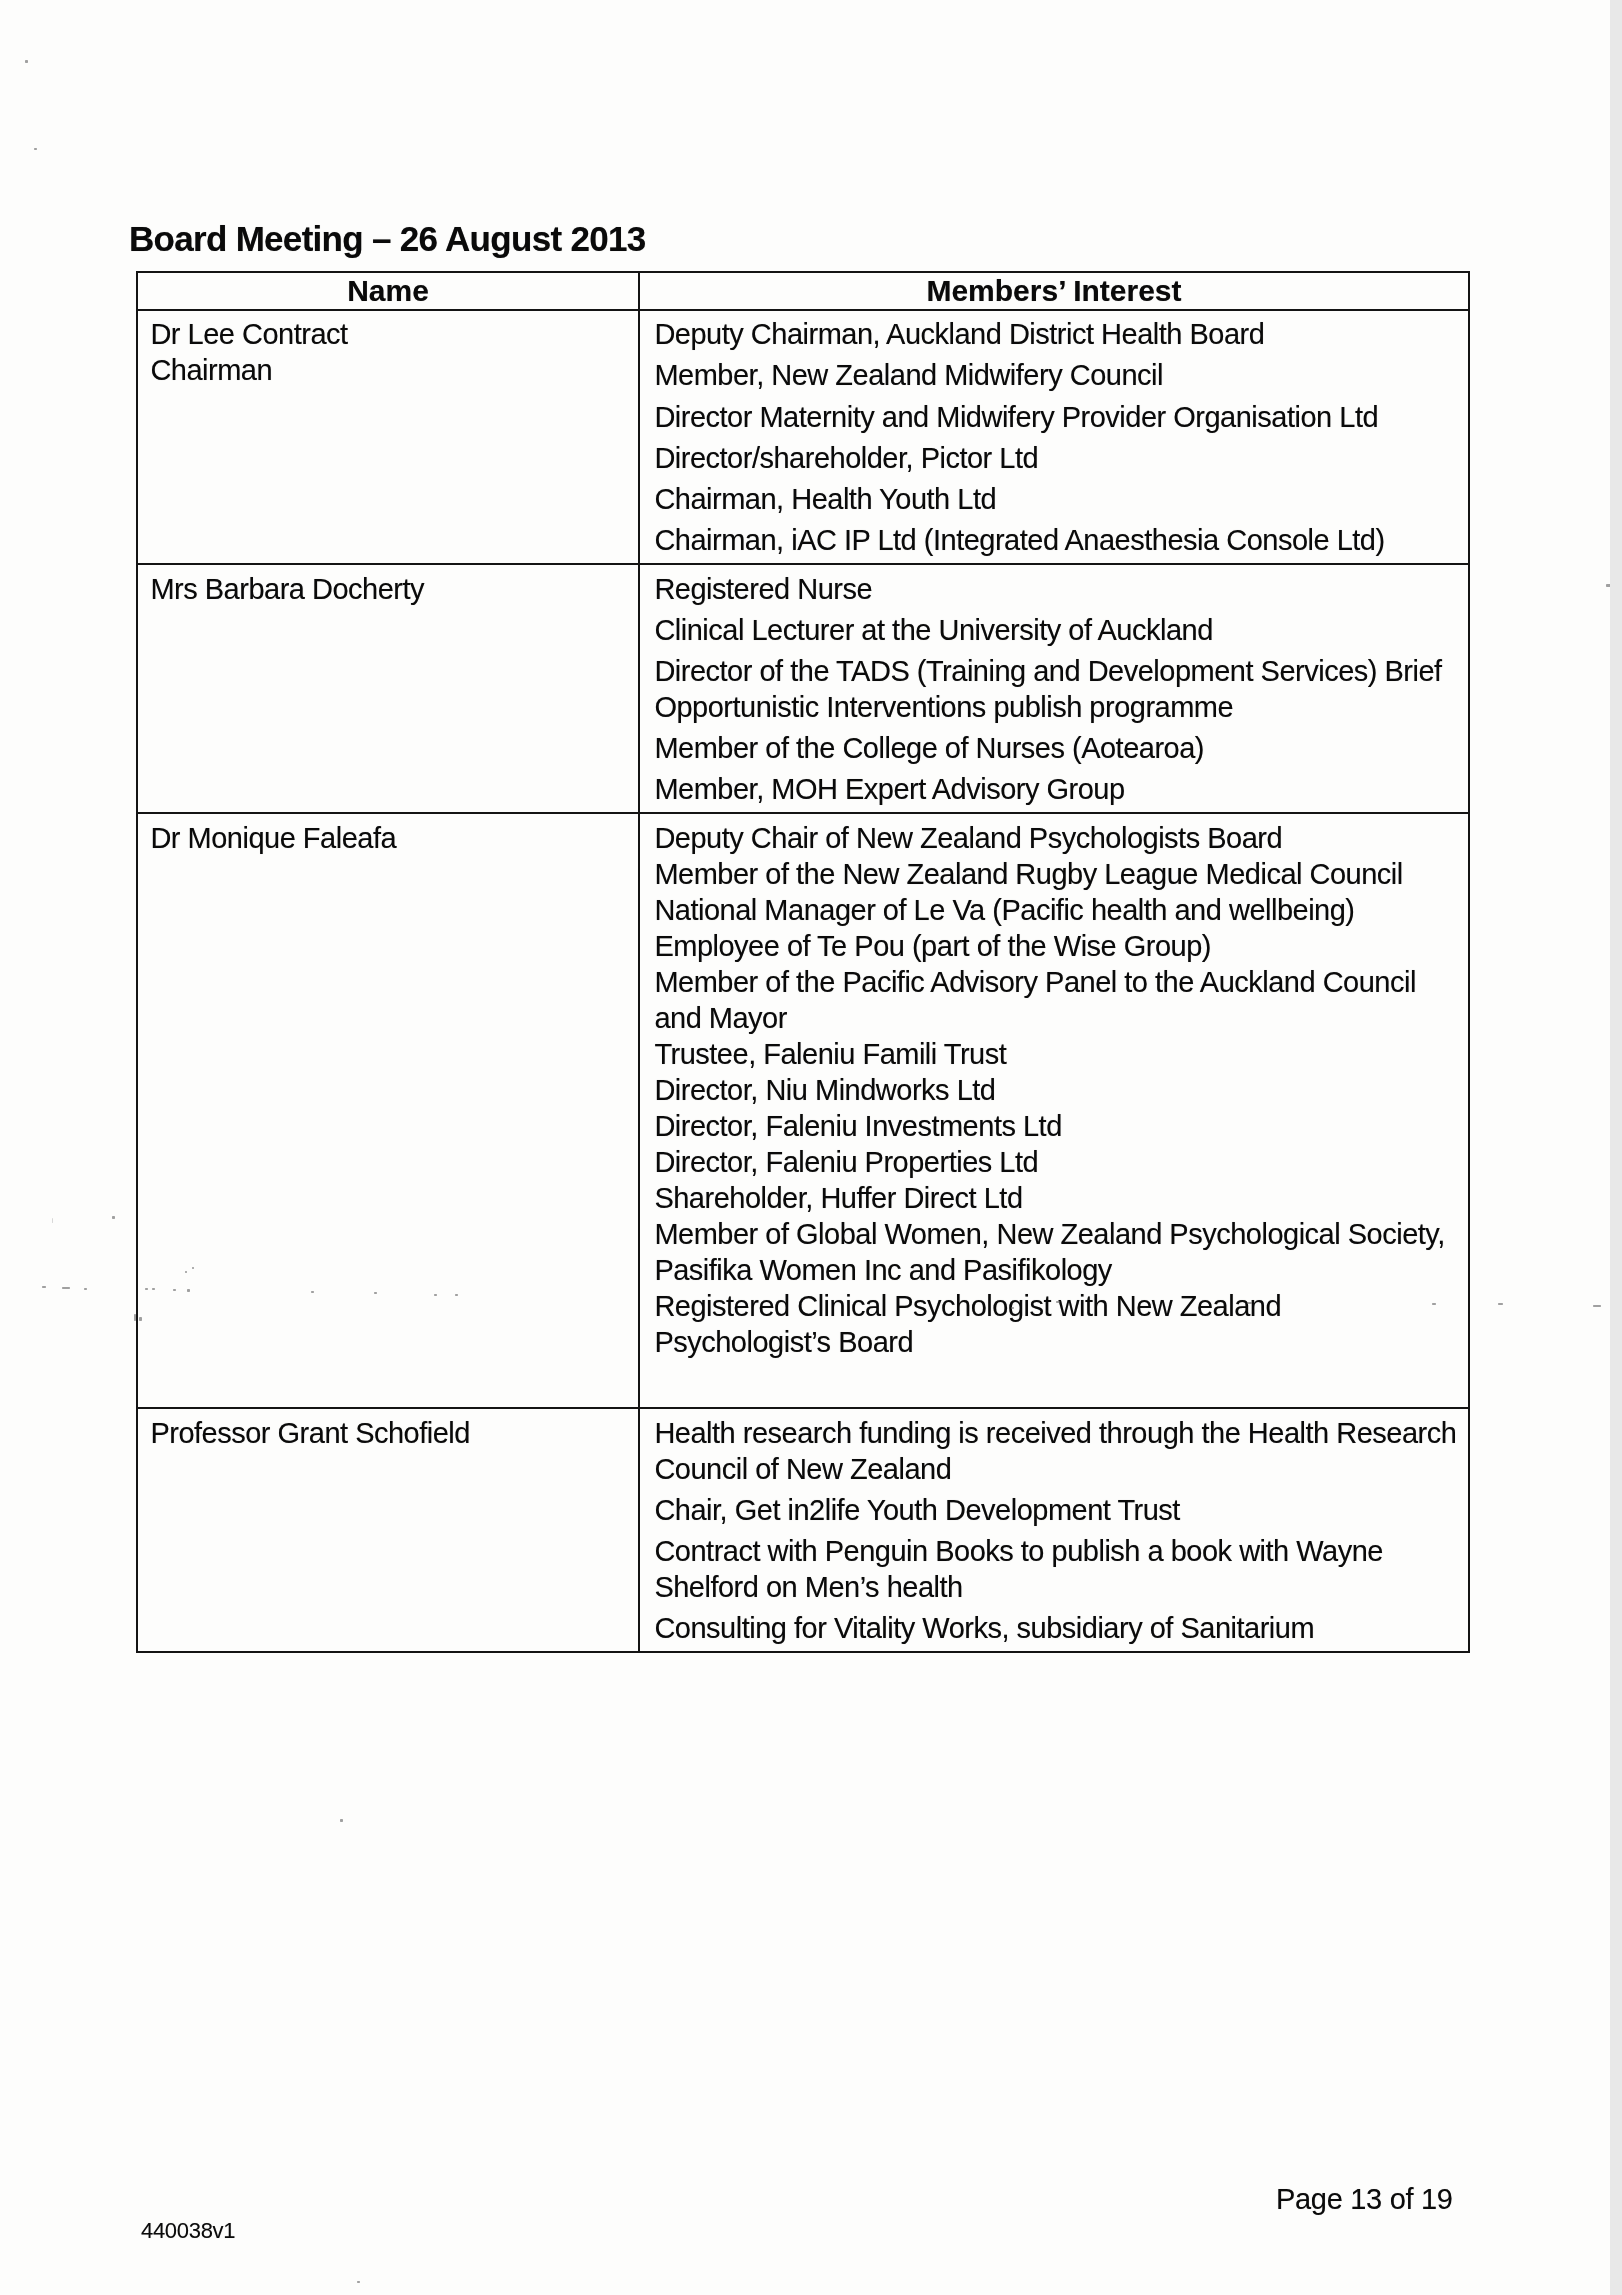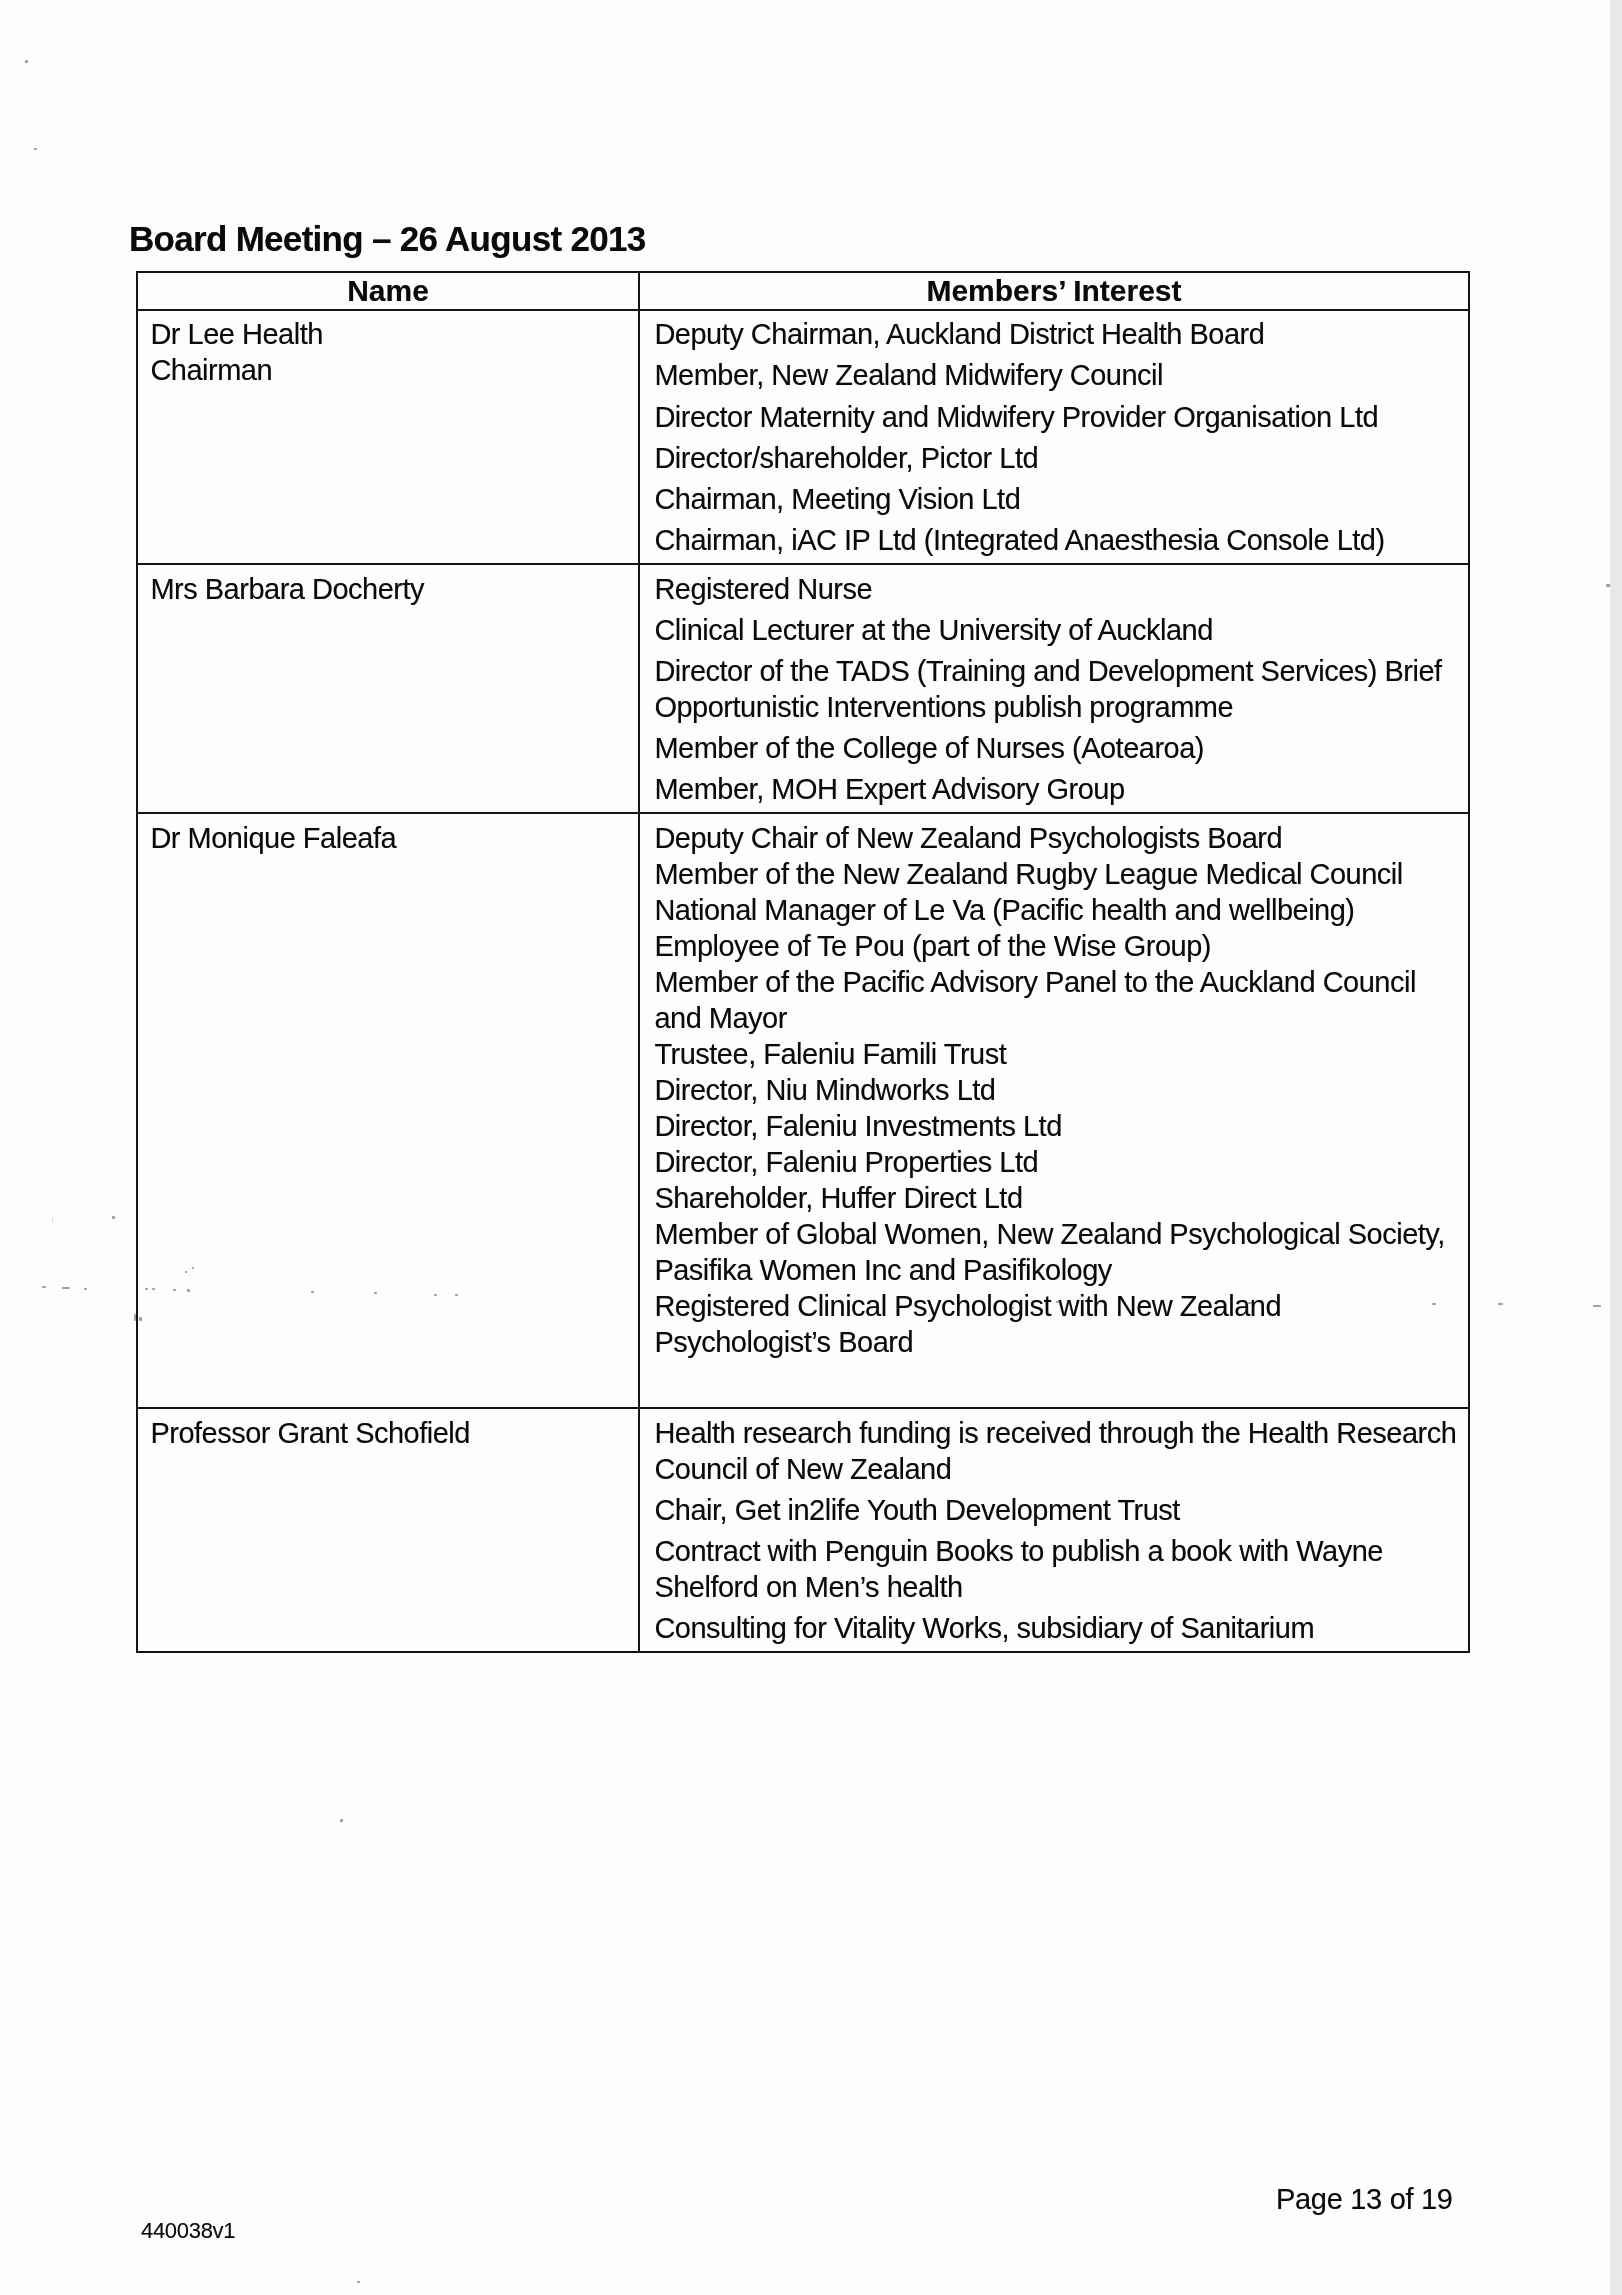--- a/index.html
+++ b/index.html
@@ -78,29 +78,29 @@
       </colgroup>
     <thead>
       <tr>
         <th>Name</th>
         <th>Members’ Interest</th>
       </tr>
     </thead>
     <tbody id="rows-body">
         <tr style="height: 245px;">
           <td class="name-cell">
-            <div>Dr Lee Health</div>
+            <div>Dr Lee Contract</div>
             <div>Chairman</div>
           </td>
           <td class="interest-cell">
             <div class="interest-item">Deputy Chairman, Auckland District Health Board</div>
             <div class="interest-item">Member, New Zealand Midwifery Council</div>
             <div class="interest-item">Director Maternity and Midwifery Provider Organisation Ltd</div>
             <div class="interest-item">Director/shareholder, Pictor Ltd</div>
-            <div class="interest-item">Chairman, Meeting Vision Ltd</div>
+            <div class="interest-item">Chairman, Health Youth Ltd</div>
             <div class="interest-item">Chairman, iAC IP Ltd (Integrated Anaesthesia Console Ltd)</div>
           </td>
         </tr>
         <tr style="height: 242px;">
           <td class="name-cell">
             <div>Mrs Barbara Docherty</div>
           </td>
           <td class="interest-cell">
             <div class="interest-item">Registered Nurse</div>
             <div class="interest-item">Clinical Lecturer at the University of Auckland</div>

